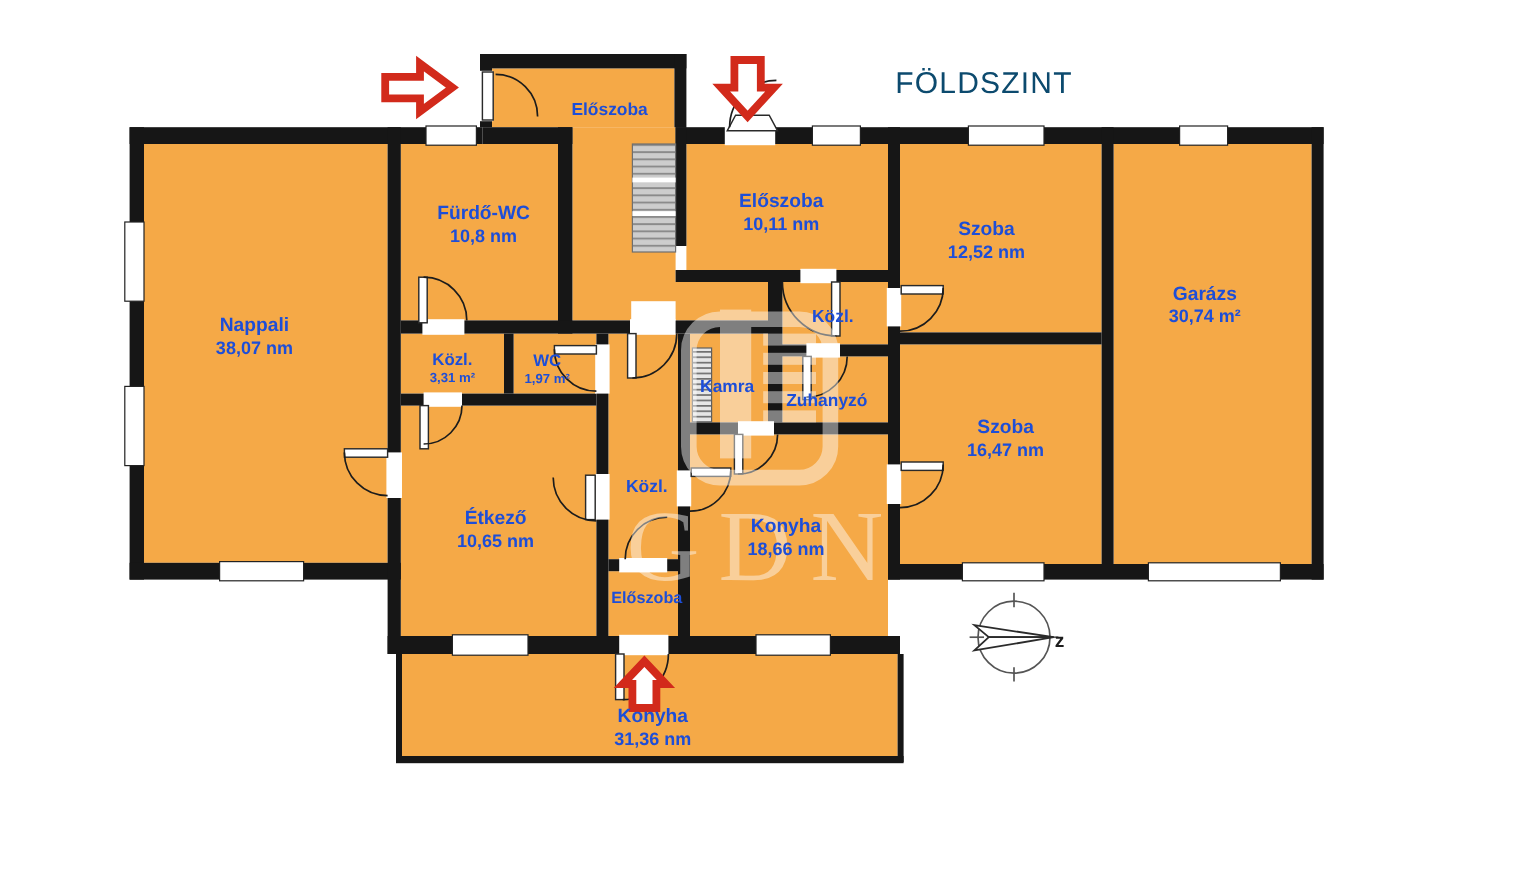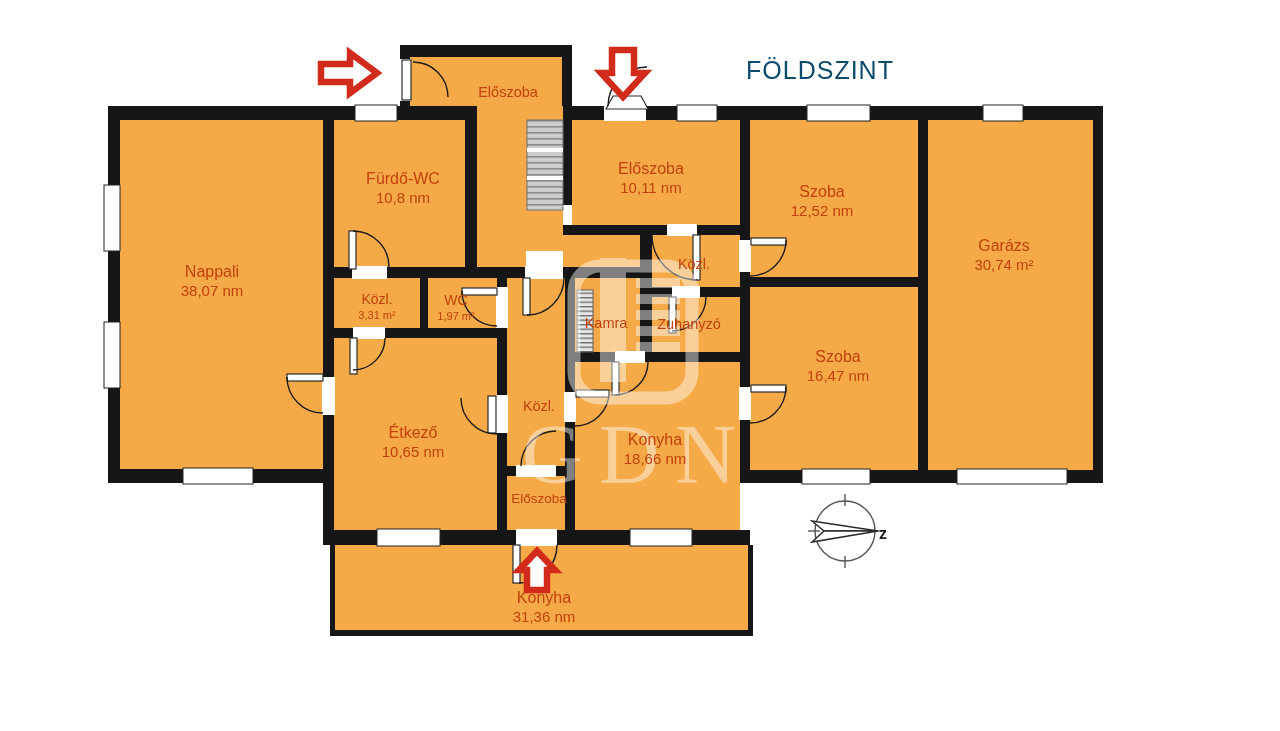--- a/index.html
+++ b/index.html
@@ -1,20 +1,20 @@
 <!DOCTYPE html>
 <html><head>
 <meta charset="utf-8">
 <style>
   html,body{margin:0;padding:0;background:#fff;}
   #stage{position:relative;width:1280px;height:731px;background:#ffffff;overflow:hidden;
          font-family:"Liberation Sans",sans-serif;}
   #plan-svg{position:absolute;left:0;top:0;}
-  .lbl{position:absolute;transform:translate(-50%,-50%);text-align:center;color:#c2410c;
-       white-space:nowrap;line-height:1.25;z-index:5;}
+  .lbl{position:absolute;transform:translate(-50%,-50%);text-align:center;color:#1d4ed8;
+       white-space:nowrap;line-height:1.25;z-index:5;font-weight:bold;}
   .lbl .name{display:block;font-size:16px;}
   .lbl .area{display:block;font-size:15px;}
   .lbl.small .name{font-size:14px;}
   .lbl.small .area{font-size:11px;}
   .lbl.single .name{font-size:14.5px;}
   #page-title{position:absolute;transform:translate(-50%,-50%);left:820px;top:70px;
        font-size:25px;letter-spacing:1px;color:#0c4a6e;z-index:5;}
 </style>
 </head>
 <body>
@@ -224,21 +224,21 @@
     <span class="name">Közl.</span>
     <span class="area">3,31 m²</span>
   </div>
   <div class="lbl small" style="left:456px;top:308px;">
     <span class="name">WC</span>
     <span class="area">1,97 m²</span>
   </div>
   <div class="lbl single" style="left:606px;top:323px;">
     <span class="name">Kamra</span>
   </div>
-  <div class="lbl single" style="left:689px;top:324px;">
+  <div class="lbl single" style="left:689px;top:334px;">
     <span class="name">Zuhanyzó</span>
   </div>
   <div class="lbl single" style="left:694px;top:264px;">
     <span class="name">Közl.</span>
   </div>
   <div class="lbl" style="left:838px;top:366px;">
     <span class="name">Szoba</span>
     <span class="area">16,47 nm</span>
   </div>
   <div class="lbl" style="left:413px;top:442px;">

